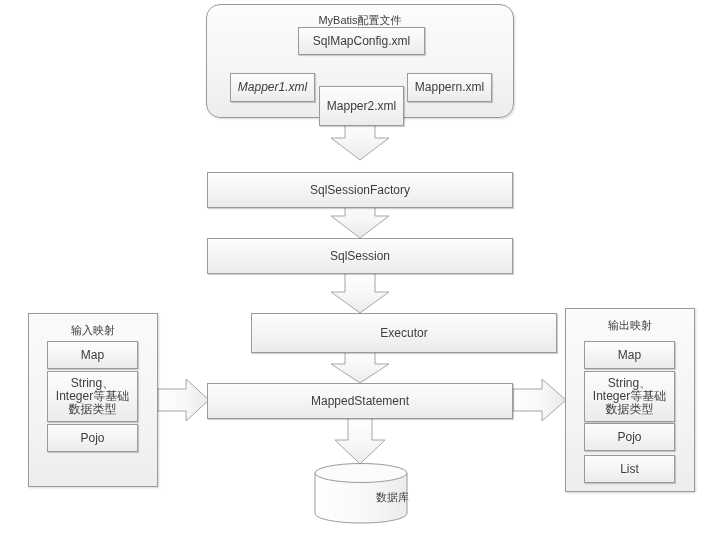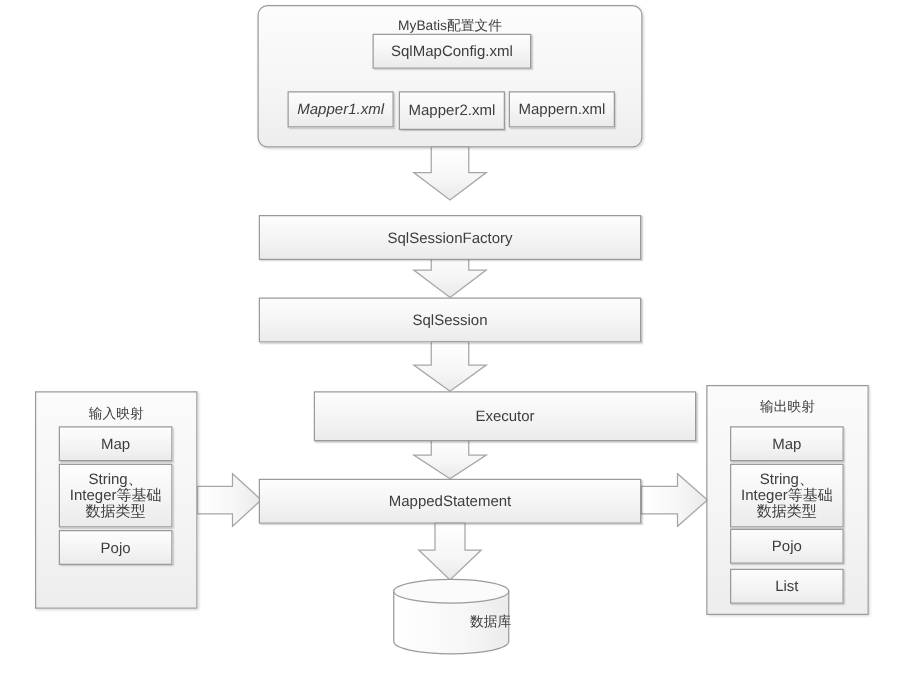--- a/index.html
+++ b/index.html
@@ -37,21 +37,21 @@
     line-height: 13px;
     color: #3d3d3d;
     white-space: pre-line;
   }
 
   
   .container-round {
     position: absolute;
     box-sizing: border-box;
     border: 1px solid #9a9a9a;
-    border-radius: 8px;
+    border-radius: 14px;
     background: linear-gradient(to bottom, #fcfcfc 0%, #f5f5f5 60%, #ededed 100%);
     box-shadow: 1px 1px 2px rgba(0,0,0,0.16);
   }
   .container-sq {
     position: absolute;
     box-sizing: border-box;
     border: 1px solid #9a9a9a;
     background: linear-gradient(to bottom, #fbfbfb 0%, #f4f4f4 60%, #ededed 100%);
     box-shadow: 1px 1px 2px rgba(0,0,0,0.16);
   }
@@ -134,21 +134,21 @@
   </svg>
 
   <div class="container-round" style="left:206px; top:4px; width:308px; height:114px;">
     <div class="panel-title" style="top:8px;">MyBatis配置文件</div>
   </div>
 
   <div class="node" style="left:298px; top:27px; width:127px; height:28px;">SqlMapConfig.xml</div>
 
   <div class="node" style="left:230px; top:73px; width:85px; height:29px;font-style:italic;">Mapper1.xml</div>
 
-  <div class="node" style="left:319px; top:73px; width:85px; height:31px;">Mapper2.xml</div>
+  <div class="node" style="left:319px; top:86px; width:85px; height:40px;">Mapper2.xml</div>
 
   <div class="node" style="left:407px; top:73px; width:85px; height:29px;">Mappern.xml</div>
 
   <div class="node" style="left:207px; top:172px; width:306px; height:36px;">SqlSessionFactory</div>
 
   <div class="node" style="left:207px; top:238px; width:306px; height:36px;">SqlSession</div>
 
   <div class="node" style="left:207px; top:313px; width:306px; height:40px;margin-left:44px;">Executor</div>
 
   <div class="node" style="left:207px; top:383px; width:306px; height:36px;">MappedStatement</div>

